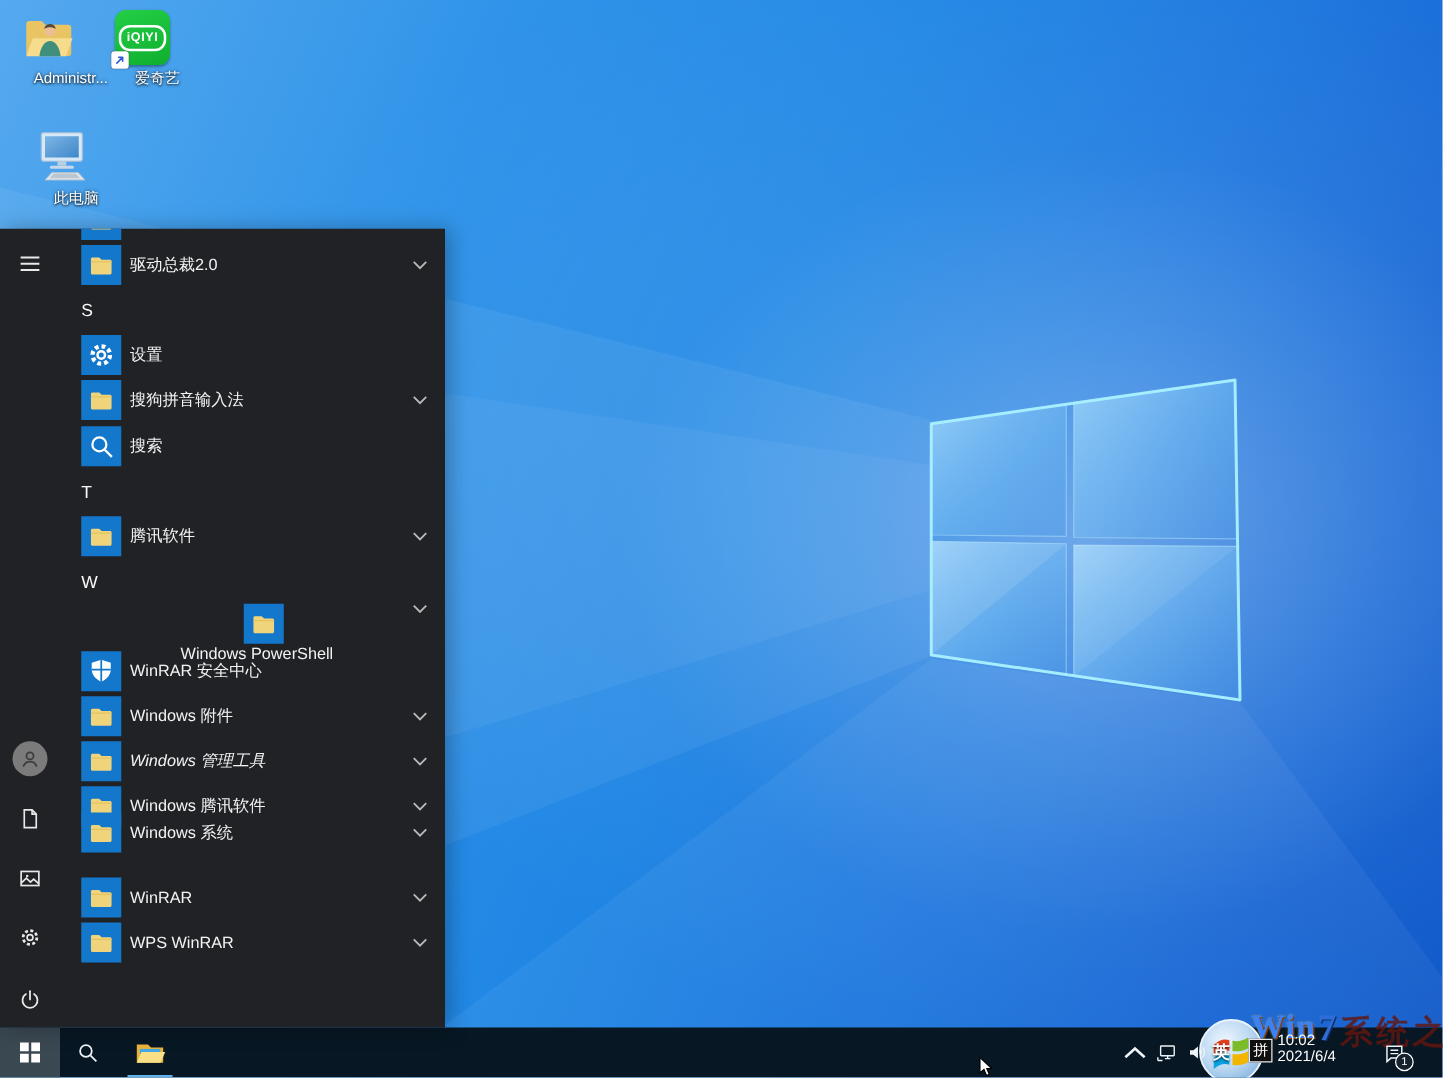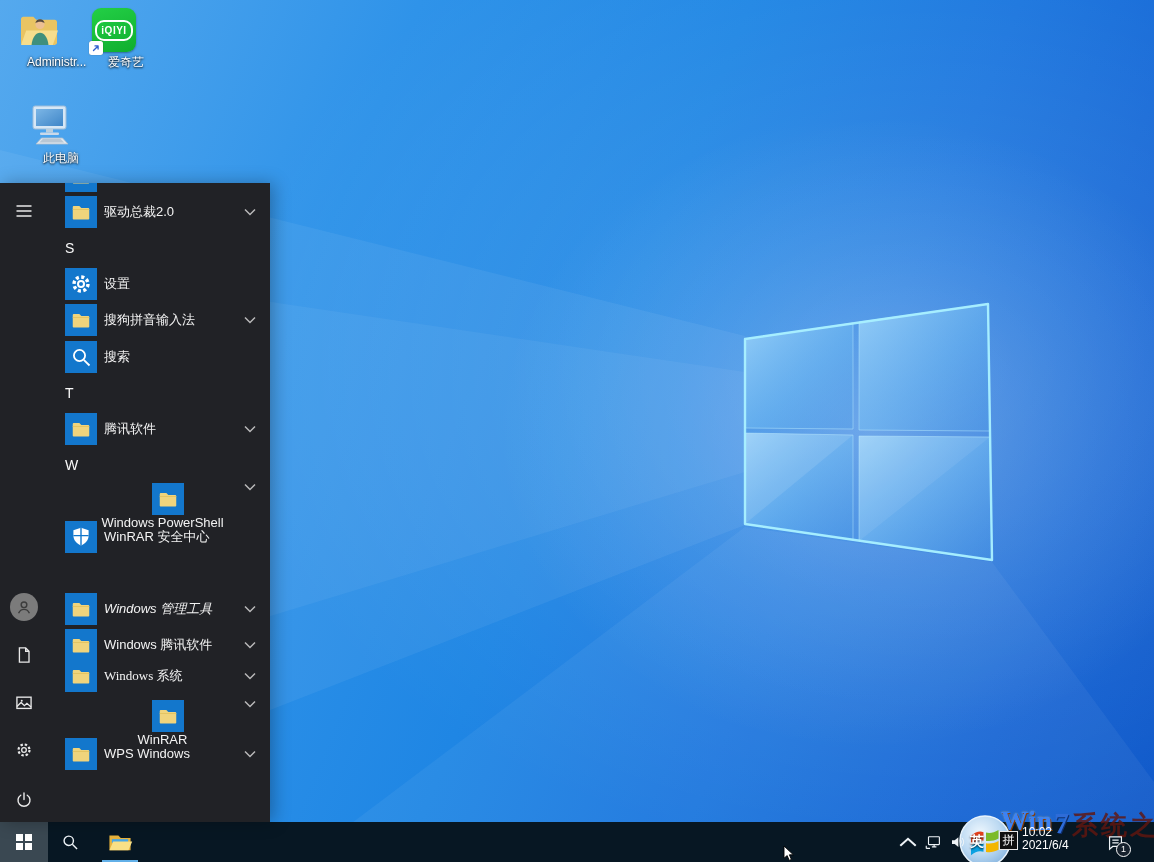--- a/index.html
+++ b/index.html
@@ -23,21 +23,21 @@
             text-shadow: 0 1px 2px rgba(0,0,0,.85), 0 0 3px rgba(0,0,0,.55); white-space:nowrap;padding-left:24px; }
   .iqiyi-tile { width:44px; height:44px; border-radius:9px;
     background: linear-gradient(160deg,#23cf46,#0fae2e); display:flex; align-items:center; justify-content:center;
     box-shadow: 0 1px 2px rgba(0,0,0,.35); }
   .iqiyi-word { color:#fff; font-weight:bold; font-size:10px; letter-spacing:.5px;
     border:2px solid #fff; border-radius:9px; padding:3px 4px; }
   .sc-badge { position:absolute; left:-2px; bottom:-2px; width:14px; height:14px; background:#fff;
     border-radius:2.5px; display:flex; align-items:center; justify-content:center; box-shadow:0 0 1px rgba(0,0,0,.5); }
 
   
-  #start-menu { position:absolute; left:0; top:183px; width:270px; height:639px;
+  #start-menu { position:absolute; left:0; top:183px; width:356px; height:639px;
     background:#212226; z-index:3; box-shadow: 4px 0 16px rgba(0,0,0,.28); }
   .rail-btn { position:absolute; left:0; width:48px; height:48px; display:flex; align-items:center; justify-content:center;
     color:#e9e9e9; background:transparent; border:none; cursor:pointer; }
   .rail-btn svg { width:20px; height:20px; }
   .avatar-wrap { width:28px; height:28px; border-radius:50%; background:#7b7b7b; display:flex; align-items:center; justify-content:center; }
   #app-list { position:absolute; left:48px; top:0; right:0; bottom:0; overflow:hidden; }
   .sm-row { position:absolute; left:0; right:0; height:36px; display:flex; align-items:center; cursor:pointer; }
   .sm-tile { width:32px; height:32px; margin-left:17px; background:#1377cc; display:flex; align-items:center; justify-content:center; flex:0 0 auto; }
   .sm-tile svg { width:24px; height:24px; }
   .sm-label { margin-left:7px; font-size:13px; color:#f3f3f3; white-space:nowrap; }
@@ -297,20 +297,34 @@
       </div>
       <div class="sm-row" style="top: 336px;">
         <span class="sm-tile">
           <svg viewBox="0 0 24 24">
             <path d="M12 2.8l7.6 2.4v5.2c0 4.7-3.2 7.8-7.6 10.2-4.4-2.4-7.6-5.5-7.6-10.2V5.2z" fill="#fff"></path>
             <path d="M12 2.8v17.8M4.4 10.6h15.2" stroke="#1377cc" stroke-width="1.4"></path>
           </svg>
         </span>
         <span class="sm-label">WinRAR 安全中心</span>
       </div>
+      <div class="sm-row" style="top: 372.1px;">
+        <span class="sm-tile">
+          <svg viewBox="0 0 32 32">
+            <path d="M5 9.5c0-.9.7-1.6 1.6-1.6h7.2l2.6 2.6h9c.9 0 1.6.7 1.6 1.6v12.4c0 .9-.7 1.6-1.6 1.6H6.6c-.9 0-1.6-.7-1.6-1.6z" fill="#f0d47c"></path>
+            <path d="M5 12h22v1.2H5z" fill="#e3c25f"></path>
+          </svg>
+        </span>
+        <span class="sm-label">Windows 附件</span>
+        <span class="sm-chevron">
+          <svg viewBox="0 0 12 8" fill="none" stroke="currentColor" stroke-width="1.5">
+            <path d="M1 1.5l5 5 5-5"></path>
+          </svg>
+        </span>
+      </div>
       <div class="sm-row" style="top: 408.2px; font-style: italic;">
         <span class="sm-tile">
           <svg viewBox="0 0 32 32">
             <path d="M5 9.5c0-.9.7-1.6 1.6-1.6h7.2l2.6 2.6h9c.9 0 1.6.7 1.6 1.6v12.4c0 .9-.7 1.6-1.6 1.6H6.6c-.9 0-1.6-.7-1.6-1.6z" fill="#f0d47c"></path>
             <path d="M5 12h22v1.2H5z" fill="#e3c25f"></path>
           </svg>
         </span>
         <span class="sm-label">Windows 管理工具</span>
         <span class="sm-chevron">
           <svg viewBox="0 0 12 8" fill="none" stroke="currentColor" stroke-width="1.5">
@@ -325,56 +339,56 @@
             <path d="M5 12h22v1.2H5z" fill="#e3c25f"></path>
           </svg>
         </span>
         <span class="sm-label">Windows 腾讯软件</span>
         <span class="sm-chevron">
           <svg viewBox="0 0 12 8" fill="none" stroke="currentColor" stroke-width="1.5">
             <path d="M1 1.5l5 5 5-5"></path>
           </svg>
         </span>
       </div>
-      <div class="sm-row" style="top: 475px; font-family: Liberation Serif, serif;">
+      <div class="sm-row" style="top: 465px;">
         <span class="sm-tile">
           <svg viewBox="0 0 32 32">
             <path d="M5 9.5c0-.9.7-1.6 1.6-1.6h7.2l2.6 2.6h9c.9 0 1.6.7 1.6 1.6v12.4c0 .9-.7 1.6-1.6 1.6H6.6c-.9 0-1.6-.7-1.6-1.6z" fill="#f0d47c"></path>
             <path d="M5 12h22v1.2H5z" fill="#e3c25f"></path>
           </svg>
         </span>
         <span class="sm-label">Windows 系统</span>
         <span class="sm-chevron">
           <svg viewBox="0 0 12 8" fill="none" stroke="currentColor" stroke-width="1.5">
             <path d="M1 1.5l5 5 5-5"></path>
           </svg>
         </span>
       </div>
-      <div class="sm-row" style="top: 516.5px; flex-direction: column;">
+      <div class="sm-row" style="top: 516.5px;">
         <span class="sm-tile">
           <svg viewBox="0 0 32 32">
             <path d="M5 9.5c0-.9.7-1.6 1.6-1.6h7.2l2.6 2.6h9c.9 0 1.6.7 1.6 1.6v12.4c0 .9-.7 1.6-1.6 1.6H6.6c-.9 0-1.6-.7-1.6-1.6z" fill="#f0d47c"></path>
             <path d="M5 12h22v1.2H5z" fill="#e3c25f"></path>
           </svg>
         </span>
         <span class="sm-label">WinRAR</span>
         <span class="sm-chevron">
           <svg viewBox="0 0 12 8" fill="none" stroke="currentColor" stroke-width="1.5">
             <path d="M1 1.5l5 5 5-5"></path>
           </svg>
         </span>
       </div>
       <div class="sm-row" style="top: 552.6px;">
         <span class="sm-tile">
           <svg viewBox="0 0 32 32">
             <path d="M5 9.5c0-.9.7-1.6 1.6-1.6h7.2l2.6 2.6h9c.9 0 1.6.7 1.6 1.6v12.4c0 .9-.7 1.6-1.6 1.6H6.6c-.9 0-1.6-.7-1.6-1.6z" fill="#f0d47c"></path>
             <path d="M5 12h22v1.2H5z" fill="#e3c25f"></path>
           </svg>
         </span>
-        <span class="sm-label">WPS Windows</span>
+        <span class="sm-label">WPS WinRAR</span>
         <span class="sm-chevron">
           <svg viewBox="0 0 12 8" fill="none" stroke="currentColor" stroke-width="1.5">
             <path d="M1 1.5l5 5 5-5"></path>
           </svg>
         </span>
       </div>
     </div>
 </div>
 
 <svg id="wm-logo" viewBox="0 0 52 52">

